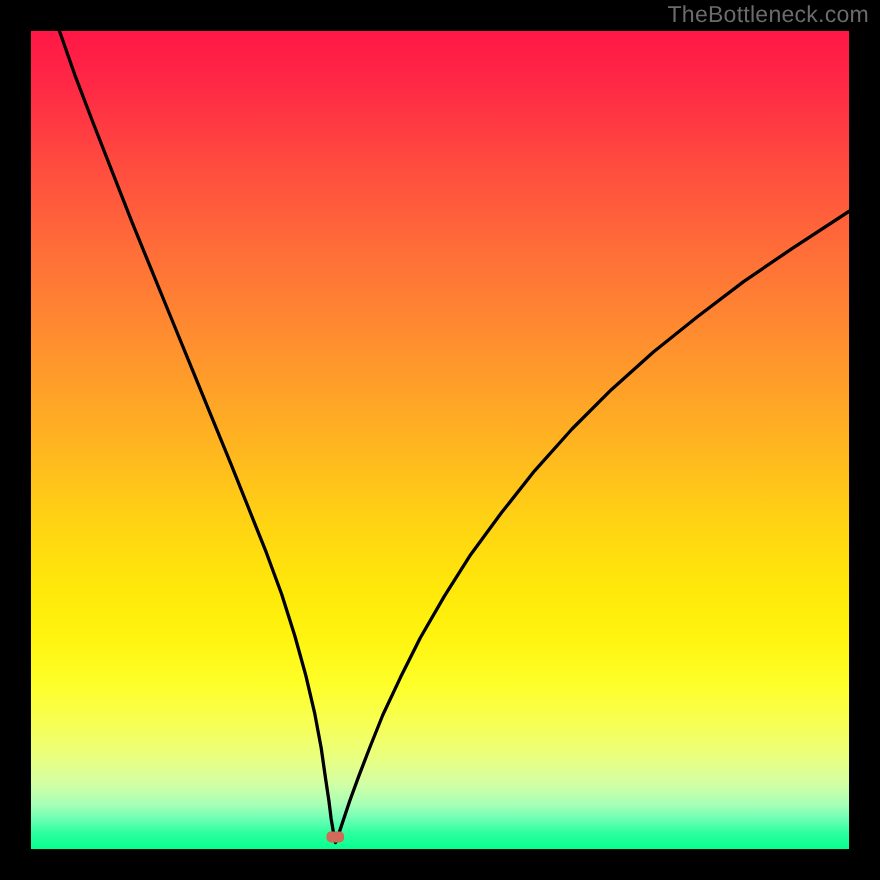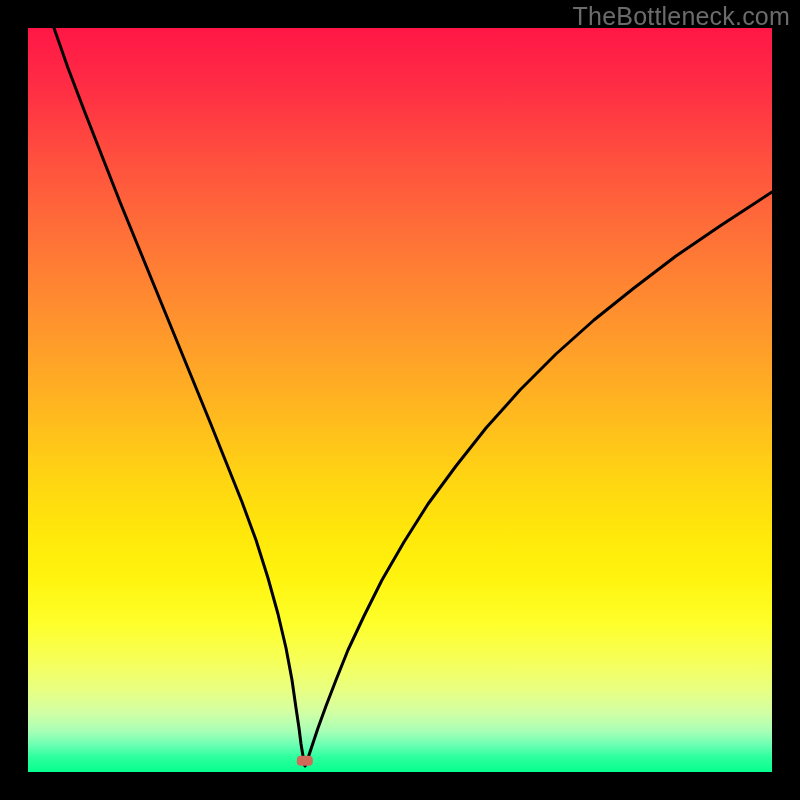--- a/index.html
+++ b/index.html
@@ -15,21 +15,21 @@
     position: relative;
     width: 800px;
     height: 800px;
     background: #000000;
   }
   .watermark {
     position: absolute;
     top: 2px;
     right: 10px;
     color: #6b6b6b;
-    font-size: 25px;
+    font-size: 21px;
     font-weight: 400;
     letter-spacing: 0.2px;
     z-index: 5;
   }
   .plot-area {
     position: absolute;
     left: 28px;
     top: 28px;
     width: 744px;
     height: 744px;

